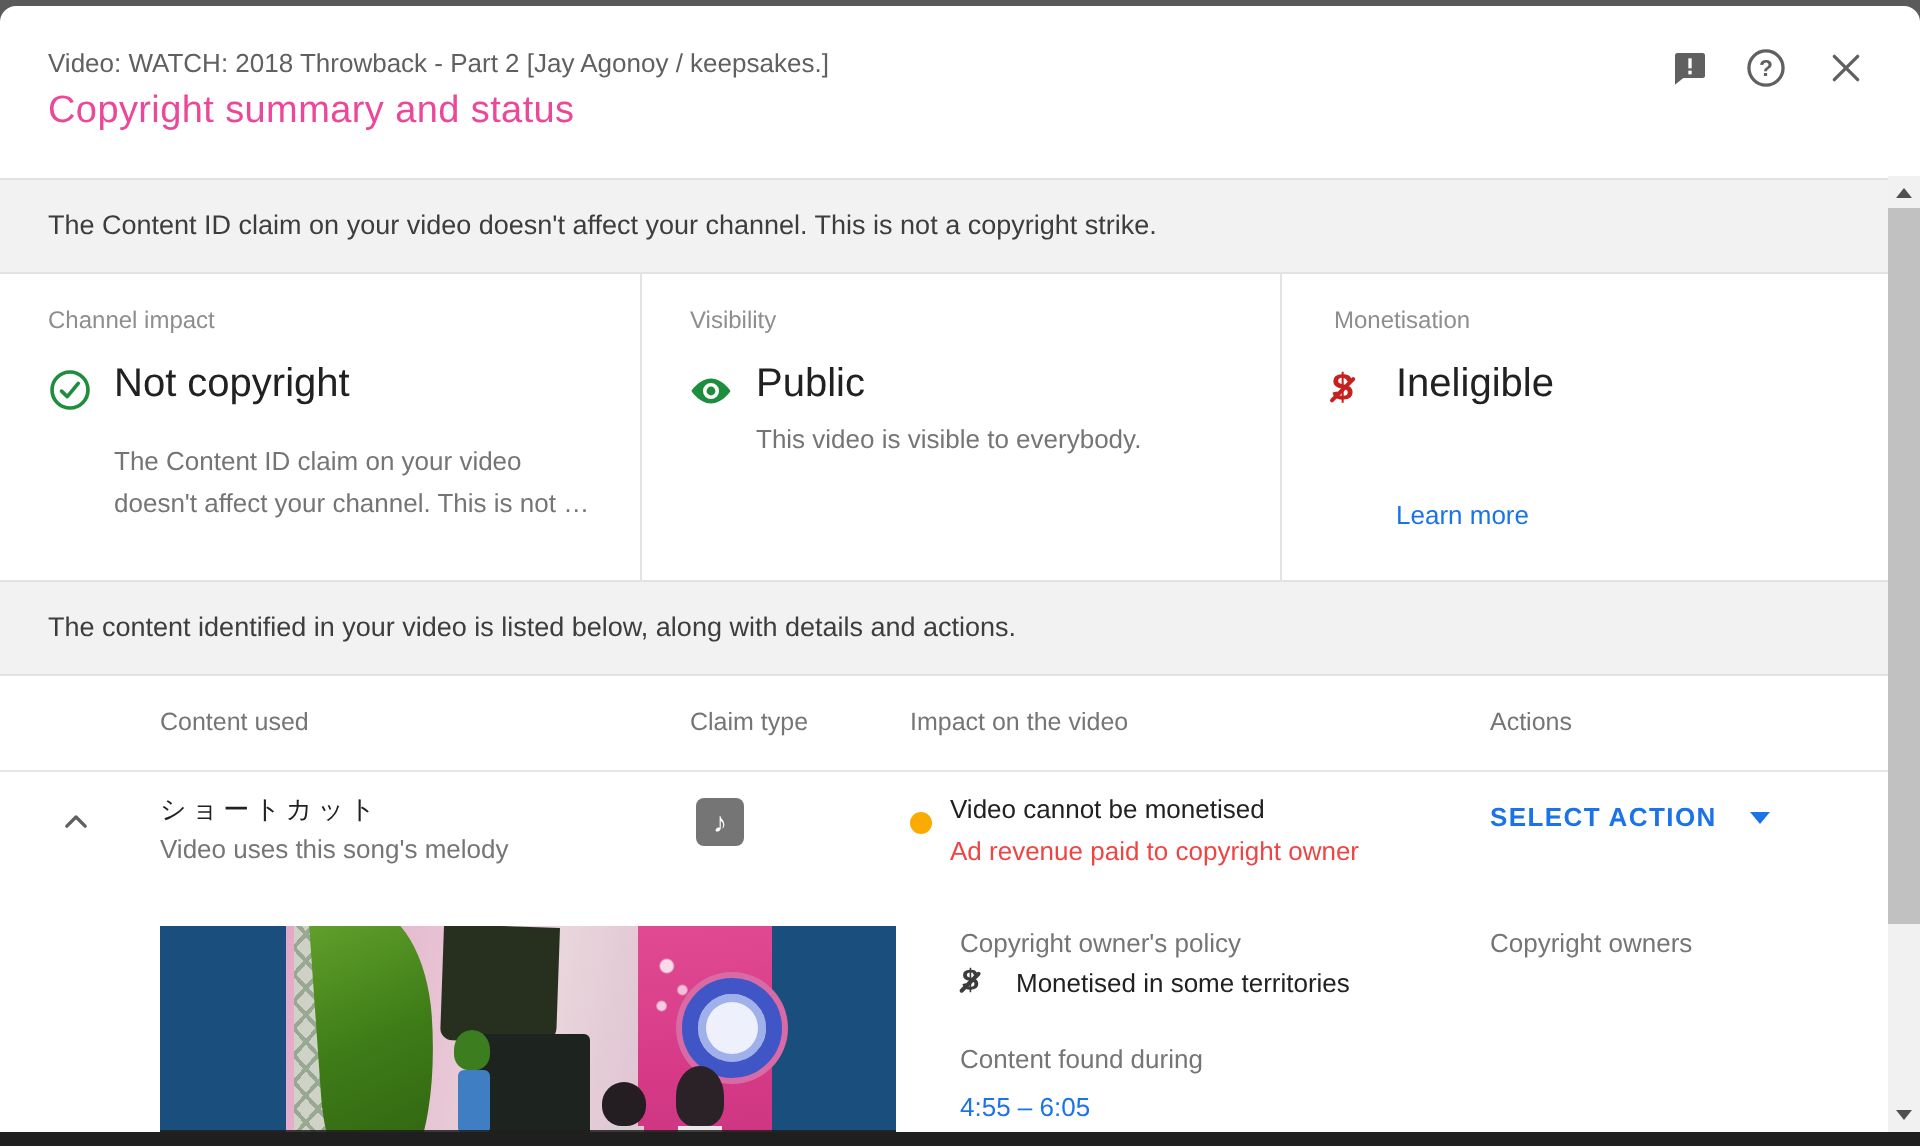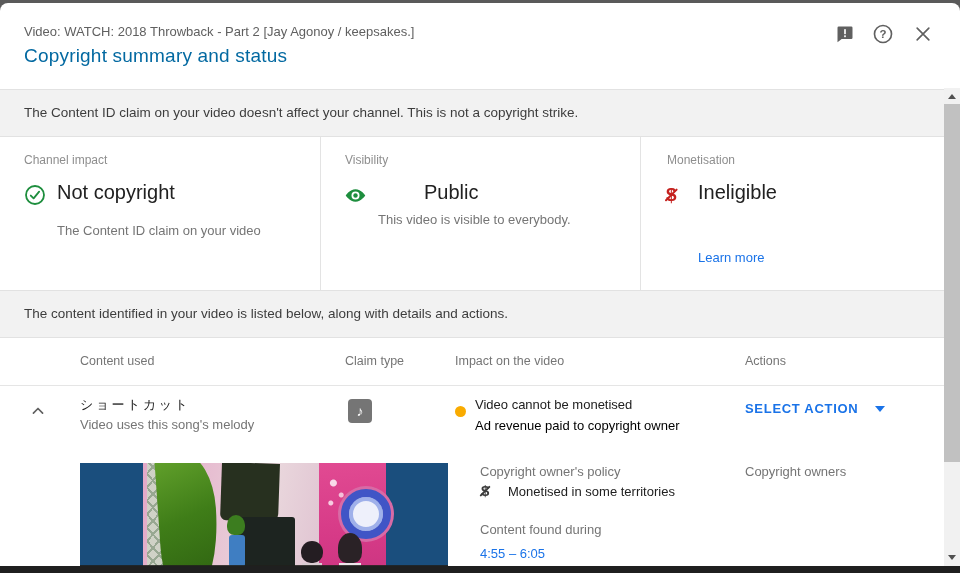--- a/index.html
+++ b/index.html
@@ -6,21 +6,21 @@
   html,body { background:#444; }
   body { font-family:"Liberation Sans","DejaVu Sans",sans-serif; }
   .stage { position:relative; width:960px; height:573px; background:#5a5a5a; overflow:hidden; }
   .page-behind-bottom { position:absolute; left:0; top:566px; width:960px; height:7px; background:#1f1f1f; }
   .dialog { position:absolute; left:0; top:3px; width:960px; height:563px; background:#fff;
             border-radius:8px 8px 0 0; overflow:hidden; }
   .abs { position:absolute; }
 
   
   .video-label { left:24px; top:21px; font-size:13px; color:#606060; }
-  .dlg-title   { left:24px; top:42px; font-size:19px; font-weight:500; color:#0369a1; letter-spacing:.2px; }
+  .dlg-title   { left:24px; top:42px; font-size:19px; font-weight:500; color:#ec4899; letter-spacing:.2px; }
   .hdr-btn { width:24px; height:24px; top:19px; cursor:pointer; display:flex; align-items:center; justify-content:center; }
   .hdr-btn svg { display:block; }
 
   
   .banner { left:0; width:944px; height:48px; background:#f2f2f2;
             border-top:1px solid #e2e2e2; border-bottom:1px solid #e2e2e2;
             line-height:46px; padding-left:24px; font-size:13.5px; color:#3d3d3d; }
   .banner1 { top:86px; }
   .banner2 { top:287px; }
 
@@ -45,21 +45,21 @@
   .table-head-rule { top:382px; left:0; width:944px; height:1px; background:#e5e5e5; }
 
   .chev-btn { left:26px; top:398px; width:24px; height:24px; cursor:pointer;
               display:flex; align-items:center; justify-content:center; }
   .row-title { left:80px; top:393px; font-size:13px; color:#212121; letter-spacing:2.5px; }
   .row-sub   { left:80px; top:414px; font-size:13px; color:#757575; }
   .music-chip { left:348px; top:396px; width:24px; height:24px; background:#757575; border-radius:4px;
                 color:#fff; font-size:14px; display:flex; align-items:center; justify-content:center; }
   .impact-dot { left:455px; top:403px; width:11px; height:11px; border-radius:50%; background:#f9ab00; }
   .impact-title { left:475px; top:394px; font-size:13px; color:#212121; }
-  .impact-sub   { left:475px; top:415px; font-size:13px; color:#000000; }
+  .impact-sub   { left:475px; top:415px; font-size:13px; color:#ef4444; }
   .select-action { left:745px; top:398px; display:flex; align-items:center; gap:17px; cursor:pointer; }
   .select-action .lbl { font-size:13px; font-weight:bold; color:#1a73e8; letter-spacing:.7px; }
   .caret-down { width:0; height:0; border-left:5px solid transparent; border-right:5px solid transparent;
                 border-top:6px solid #1a73e8; }
 
   .detail-label { font-size:13px; color:#757575; }
   .detail-value { font-size:13px; color:#212121; }
   .detail-link  { font-size:13px; color:#1a73e8; cursor:pointer; }
 
   
@@ -148,30 +148,31 @@
     <div class="abs card-label" style="left:24px;">Channel impact</div>
     <div class="abs card-icon" style="left:24px;">
       <svg width="22" height="22" viewBox="0 0 24 24">
         <circle cx="12" cy="12" r="9.8" fill="none" stroke="#1e8e3e" stroke-width="2"></circle>
         <path d="M7.4 12.6l3.1 3 6-7.2" fill="none" stroke="#1e8e3e" stroke-width="2" stroke-linecap="round" stroke-linejoin="round"></path>
       </svg>
     </div>
     <div class="abs card-value" style="left:57px;">Not copyright</div>
     <div class="abs card-desc" style="left:57px; top:217px;">
       <div>The Content ID claim on your video</div>
+      <div>doesn't affect your channel. This is not …</div>
     </div>
 
     <div class="abs card-label" style="left:345px;">Visibility</div>
     <div class="abs card-icon" style="left:344px;">
       <svg width="23" height="23" viewBox="0 0 24 24">
         <path fill-rule="evenodd" fill="#1e8e3e" d="M12 5.5C6 5.5 1.8 12 1.8 12S6 18.5 12 18.5 22.2 12 22.2 12 18 5.5 12 5.5zm0 10.7a4.2 4.2 0 1 1 0-8.4 4.2 4.2 0 0 1 0 8.4z"></path>
         <circle cx="12" cy="12" r="2.3" fill="#1e8e3e"></circle>
       </svg>
     </div>
-    <div class="abs card-value" style="left:378px;margin-left:46px;">Public</div>
+    <div class="abs card-value" style="left:378px;">Public</div>
     <div class="abs card-desc" style="left:378px; top:206px;">
       <div>This video is visible to everybody.</div>
       <div></div>
     </div>
 
     <div class="abs card-label" style="left:667px;">Monetisation</div>
     <div class="abs" style="left:666px; top:182px;">
       <span class="dollar-slash ds-red"><span>$</span><span class="bar"></span></span>
     </div>
     <div class="abs card-value" style="left:698px;">Ineligible</div>

